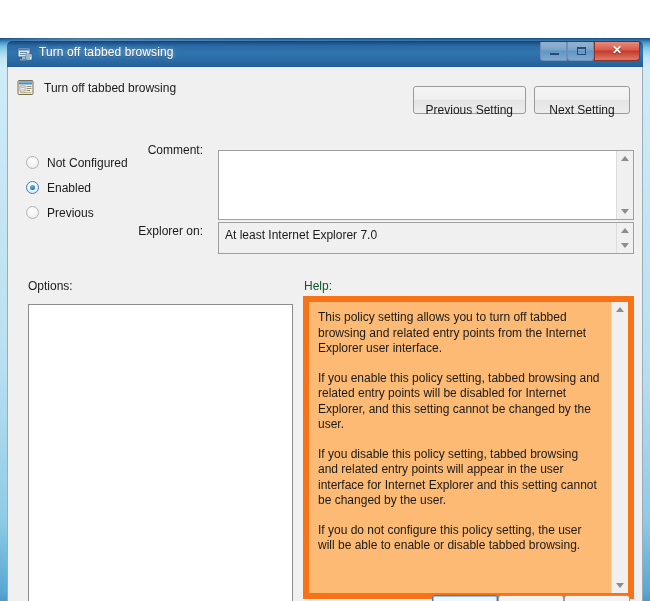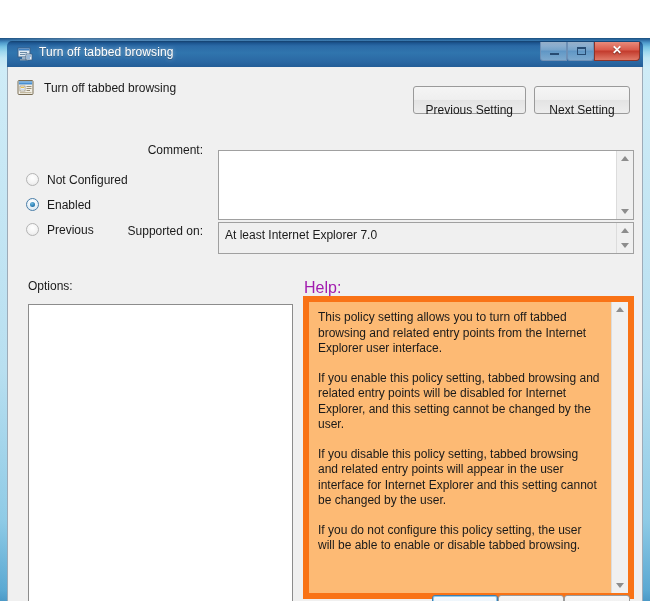--- a/index.html
+++ b/index.html
@@ -175,21 +175,21 @@
     line-height: 21px;
     box-sizing: border-box;
     cursor: default;
     white-space: nowrap;
   }
   .btn.wide { min-width: 96px; }
 
   
   .radio-group {
     position: absolute;
-    left: 18px; top: 100px;
+    left: 18px; top: 83px;
   }
   .radio-row {
     display: flex;
     align-items: center;
     height: 25px;
   }
   .radio-mark {
     width: 13px; height: 13px;
     border-radius: 50%;
     box-sizing: border-box;
@@ -274,21 +274,21 @@
     left: 4px;
     width: 0; height: 0;
     border-left: 4px solid transparent;
     border-right: 4px solid transparent;
   }
   .sb-arrow.up::after { top: 5px; border-bottom: 5px solid #8d8d8d; }
   .sb-arrow.down::after { top: 6px; border-top: 5px solid #8d8d8d; }
 
   
   #options-label { position: absolute; left: 20px; top: 212px; font-size: 12px; color: #1a1a1a; }
-  #help-label { position: absolute; left: 296px; top: 212px; font-size: 16px; color: #a21caf; }
+  #help-label { position: absolute; left: 296px; top: 212px; font-size: 12px; color: #14532d; }
 
   
   #options-panel {
     position: absolute;
     left: 20px; top: 237px;
     width: 265px; height: 303px;
     background: #ffffff;
     border: 1px solid #8c8c8c;
     box-sizing: border-box;
   }
@@ -402,21 +402,21 @@
 
     <div class="field-label" id="comment-label">Comment:</div>
     <div class="textbox" id="comment-box">
       <div class="textbox-content"></div>
       <div class="scrollbar">
         <div class="sb-arrow up"></div>
         <div class="sb-arrow down"></div>
       </div>
     </div>
 
-    <div class="field-label" id="supported-label">Supported on:</div>
+    <div class="field-label" id="supported-label">Explorer on:</div>
     <div class="textbox readonly" id="supported-box">
       <div class="textbox-content">At least Internet Explorer 7.0</div>
       <div class="scrollbar">
         <div class="sb-arrow up"></div>
         <div class="sb-arrow down"></div>
       </div>
     </div>
 
     <div id="options-label">Options:</div>
     <div id="help-label">Help:</div>

